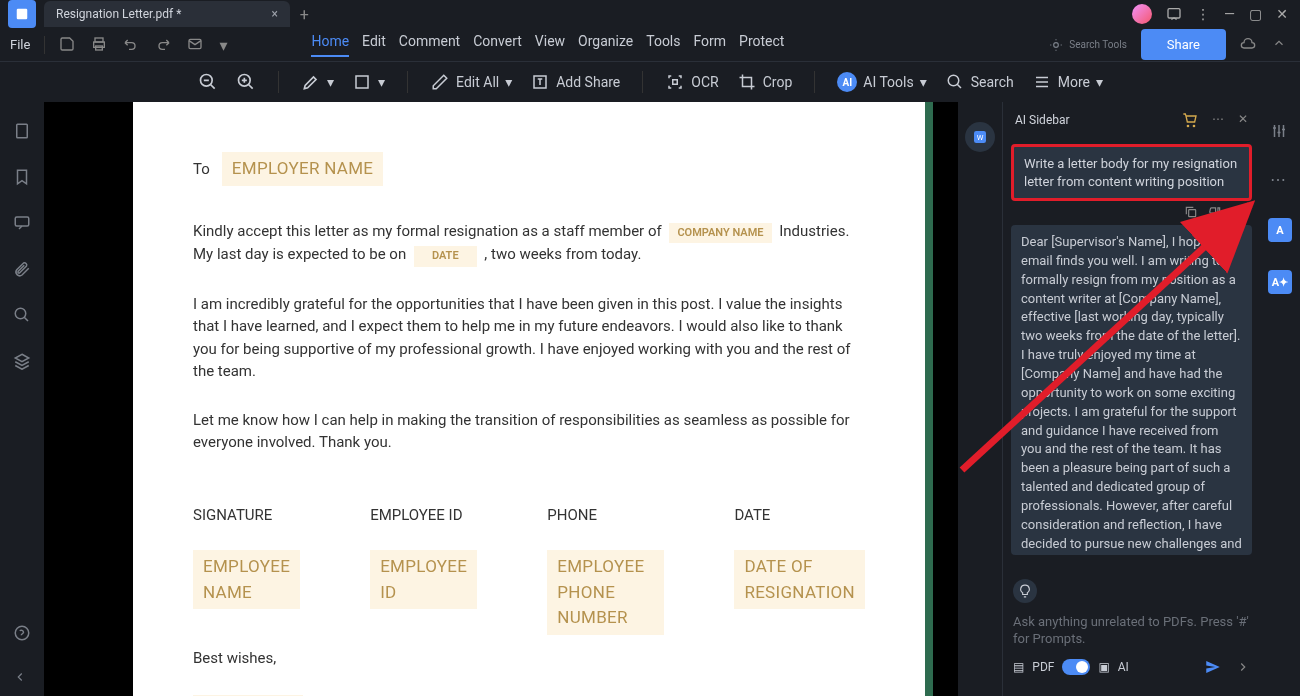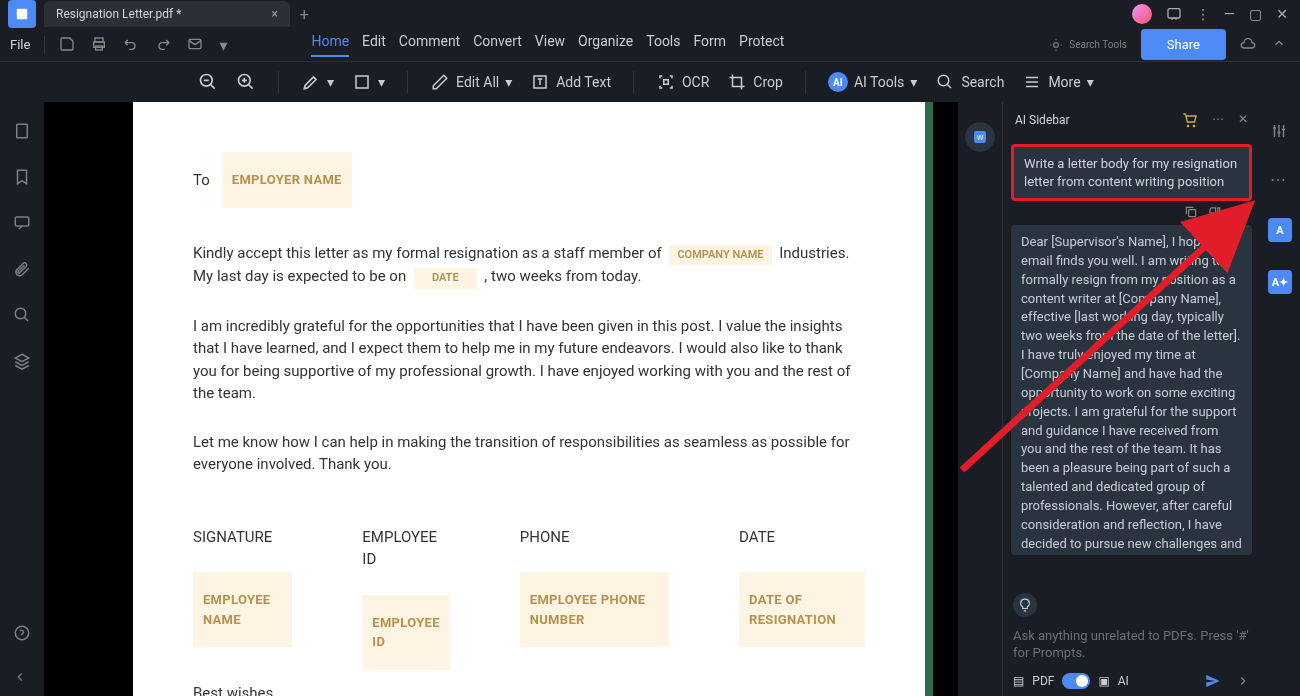--- a/index.html
+++ b/index.html
@@ -41,40 +41,40 @@
 .leftbar { width: 44px; background: #1a1d23; display: flex; flex-direction: column; align-items: center; padding: 20px 0; gap: 28px; }
 .leftbar-bottom { width: 44px; background: #1a1d23; display: flex; flex-direction: column; align-items: center; padding: 8px 0; gap: 28px; }
 .lb-icon { width: 18px; height: 18px; color: #7a7f88; cursor: pointer; }
 
 
 .docwrap { flex: 1; background: #000; display: flex; justify-content: center; overflow: auto; padding: 0; }
 .page-edge { background: #2e6b4f; padding: 0 8px 0 0; margin-left: 64px;}
 .page { width: 792px; min-height: 600px; background: #fff; color: #333; padding: 0 60px 60px 60px; font-size: 15px; line-height: 1.5; }
 .page p { margin: 12px 0; }
 .to-line { display: flex; align-items: center; gap: 12px; margin-top: 40px; }
-.field-box { background: #fdf4e3; color: #b5924e; font-size: 13px; font-weight: 700; padding: 18px 10px; letter-spacing: .3px; }
+.field-box { background: #fdf4e3; color: #b5924e; font-size: 17px; font-weight: 400; padding: 4px 10px; letter-spacing: .3px; }
 .inline-field { display: inline-block; background: #fdf4e3; color: #b5924e; font-size: 11px; font-weight: 600; padding: 2px 8px; margin: 0 4px; vertical-align: baseline; }
 .fields-row { display: flex; gap: 70px; margin-top: 50px; }
 .fcol { display: flex; flex-direction: column; gap: 24px; }
 .fhead { font-size: 15px; color: #333; font-weight: 400; }
 .wishes { margin-top: 60px; }
 .sig-box { background: #fdf4e3; color: #b5924e; font-size: 13px; font-weight: 600; padding: 10px 20px; display: inline-block; margin-top: 14px; }
 
 
 .ai-avatar-wrap { width: 44px; display: flex; justify-content: center; padding-top: 20px; }
 .ai-avatar { width: 30px; height: 30px; border-radius: 50%; background: #2a3441; display: flex; align-items: center; justify-content: center; }
 
 
 .aisidebar { width: 258px; background: #1a1d23; display: flex; flex-direction: column; border-left: 1px solid #2a2f38; }
 .ai-head { display: flex; align-items: center; padding: 10px 12px; gap: 10px; font-size: 12px; color: #d0d4dc; }
 .ai-head-right { margin-left: auto; display: flex; gap: 14px; color: #888; }
 .ai-prompt-box { margin: 6px 8px 0 8px; border: 3px solid #e11d2a; border-radius: 4px; padding: 8px 10px; background: #2a3441; color: #d0d4dc; font-size: 13px; line-height: 1.35; }
 .ai-actions { display: flex; justify-content: flex-end; gap: 10px; padding: 4px 14px 0 0; color: #888; font-size: 14px; }
 .ai-response { margin: 6px 8px; padding: 8px 10px; background: #2a3441; color: #c8ccd4; font-size: 13px; line-height: 1.45; border-radius: 4px; max-height: 330px; overflow: hidden; }
-.ai-bottom { margin-top: auto; padding: 8px 10px 6px 10px; display: flex; flex-direction: column; gap: 10px; }
+.ai-bottom { margin-top: auto; padding: 8px 10px 20px 10px; display: flex; flex-direction: column; gap: 10px; }
 .lightbulb { width: 24px; height: 24px; border-radius: 50%; background: #2a3441; display: flex; align-items: center; justify-content: center; color: #c8ccd4; font-size: 13px; }
 .ai-input { color: #6a6f78; font-size: 13px; line-height: 1.35; }
 .ai-mode-row { display: flex; align-items: center; gap: 8px; font-size: 12px; color: #c8ccd4; }
 .toggle { width: 28px; height: 16px; background: #4c8bf5; border-radius: 8px; position: relative; }
 .toggle::after { content: ''; position: absolute; right: 2px; top: 2px; width: 12px; height: 12px; background: #fff; border-radius: 50%; }
 .send-icon { margin-left: auto; color: #4c8bf5; }
 .arrow-btn { color: #888; }
 
 
 .rightrail { width: 40px; background: #1a1d23; display: flex; flex-direction: column; align-items: center; padding: 20px 0; gap: 28px; }
@@ -217,21 +217,21 @@
           <path d="M17 3l4 4L7 21H3v-4L17 3z"></path>
         </svg>
       </span><span>Edit All</span>▾</span>
   <span class="tool">
       <span class="tool-icon">
         <svg width="18" height="18" viewBox="0 0 24 24" fill="none" stroke="#c8ccd4" stroke-width="2">
           <rect x="4" y="4" width="16" height="16"></rect>
           <path d="M9 8h6M12 8v8"></path>
         </svg>
       </span>
-      <span>Add Text</span>
+      <span>Add Share</span>
     </span>
   <span class="divider-tool"></span>
   <span class="tool">
       <span class="tool-icon">
         <svg width="18" height="18" viewBox="0 0 24 24" fill="none" stroke="#c8ccd4" stroke-width="2">
           <path d="M4 7V4h3M20 7V4h-3M4 17v3h3M20 17v3h-3M9 9h6v6H9z"></path>
         </svg>
       </span>
       <span>OCR</span>
     </span>

